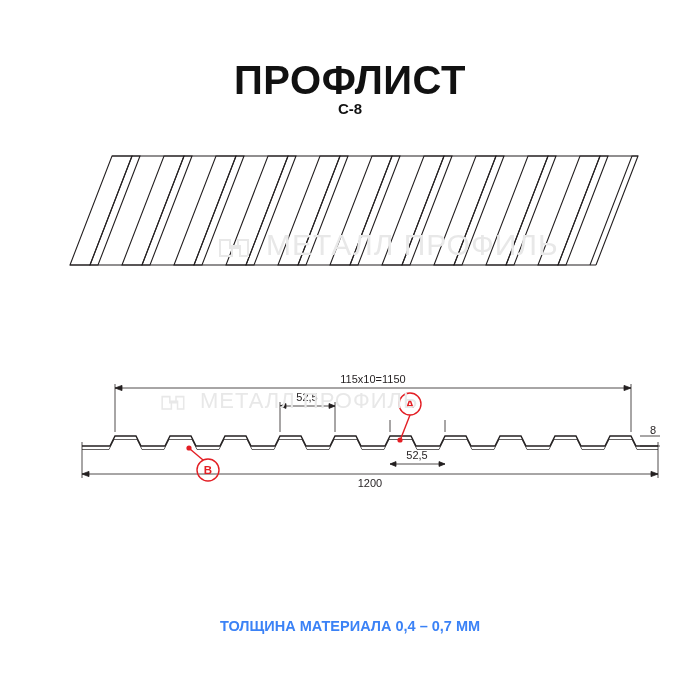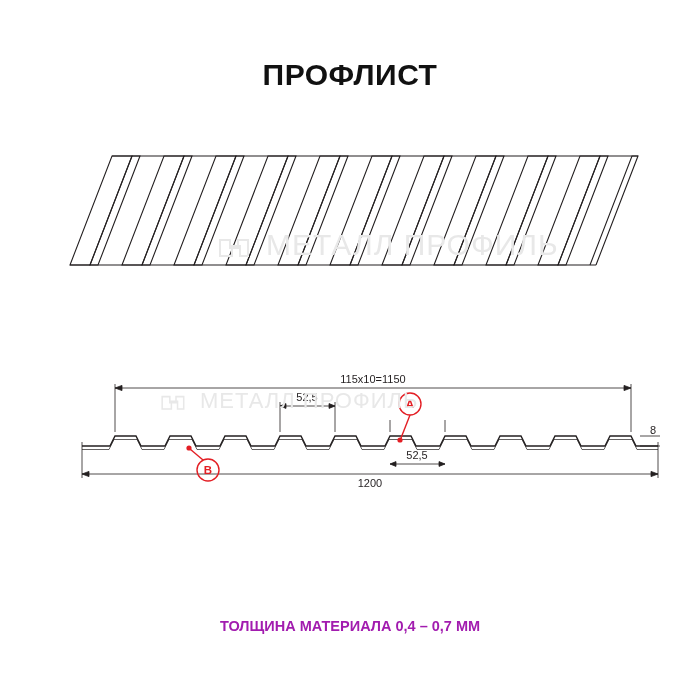--- a/index.html
+++ b/index.html
@@ -19,21 +19,21 @@
     position: relative;
     width: 700px;
     height: 700px;
   }
   .title {
     position: absolute;
     top: 58px;
     left: 0;
     width: 700px;
     text-align: center;
-    font-size: 30px;
+    font-size: 40px;
     font-weight: bold;
     letter-spacing: 0.5px;
     color: #111111;
   }
   .subtitle {
     position: absolute;
     top: 100px;
     left: 0;
     width: 700px;
     text-align: center;
@@ -56,21 +56,21 @@
     height: 150px;
   }
   .footer {
     position: absolute;
     top: 618px;
     left: 0;
     width: 700px;
     text-align: center;
     font-size: 14.5px;
     font-weight: bold;
-    color: #a21caf;
+    color: #3b82f6;
   }
   .wm {
     position: absolute;
     pointer-events: none;
     color: #e8e8e8;
     font-weight: normal;
     white-space: nowrap;
     letter-spacing: 1px;
   }
   .wm1 {
@@ -104,20 +104,21 @@
     fill: #e31e24;
     font-weight: bold;
   }
 </style>
 </head>
 <body>
 
 <div class="page">
 
   <div class="title">ПРОФЛИСТ</div>
+  <div class="subtitle">С-8</div>
 
   <div class="iso-wrap">
     <svg width="580" height="170" viewBox="0 0 580 170">
       <g class="ln" stroke-width="1.1">
 
         <path d="M 10 125 L 52 16 L 72 16 L 30 125 Z"></path>
         <path d="M 30 125 L 72 16 L 80 16 L 38 125 Z"></path>
 
         <path d="M 62 125 L 104 16 L 124 16 L 82 125 Z"></path>
         <path d="M 82 125 L 124 16 L 132 16 L 90 125 Z"></path>

